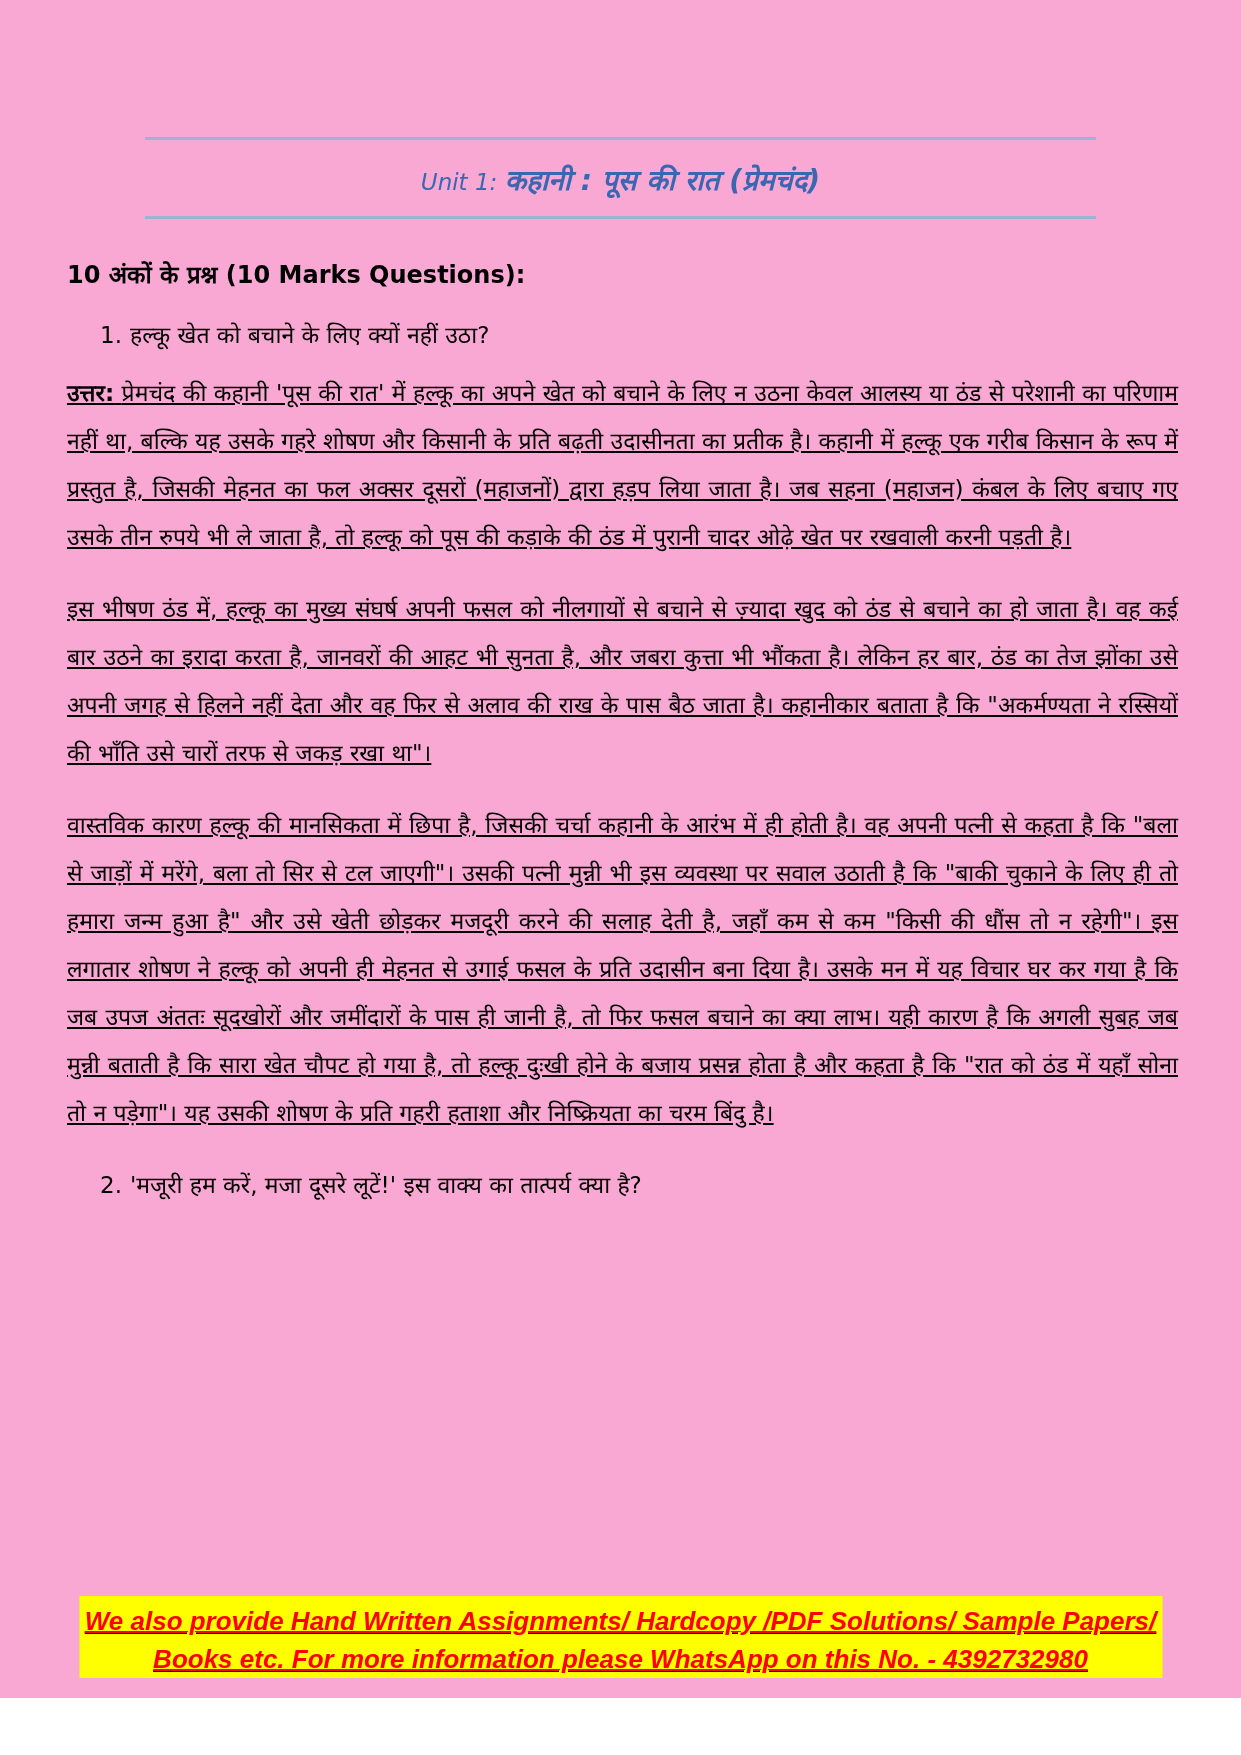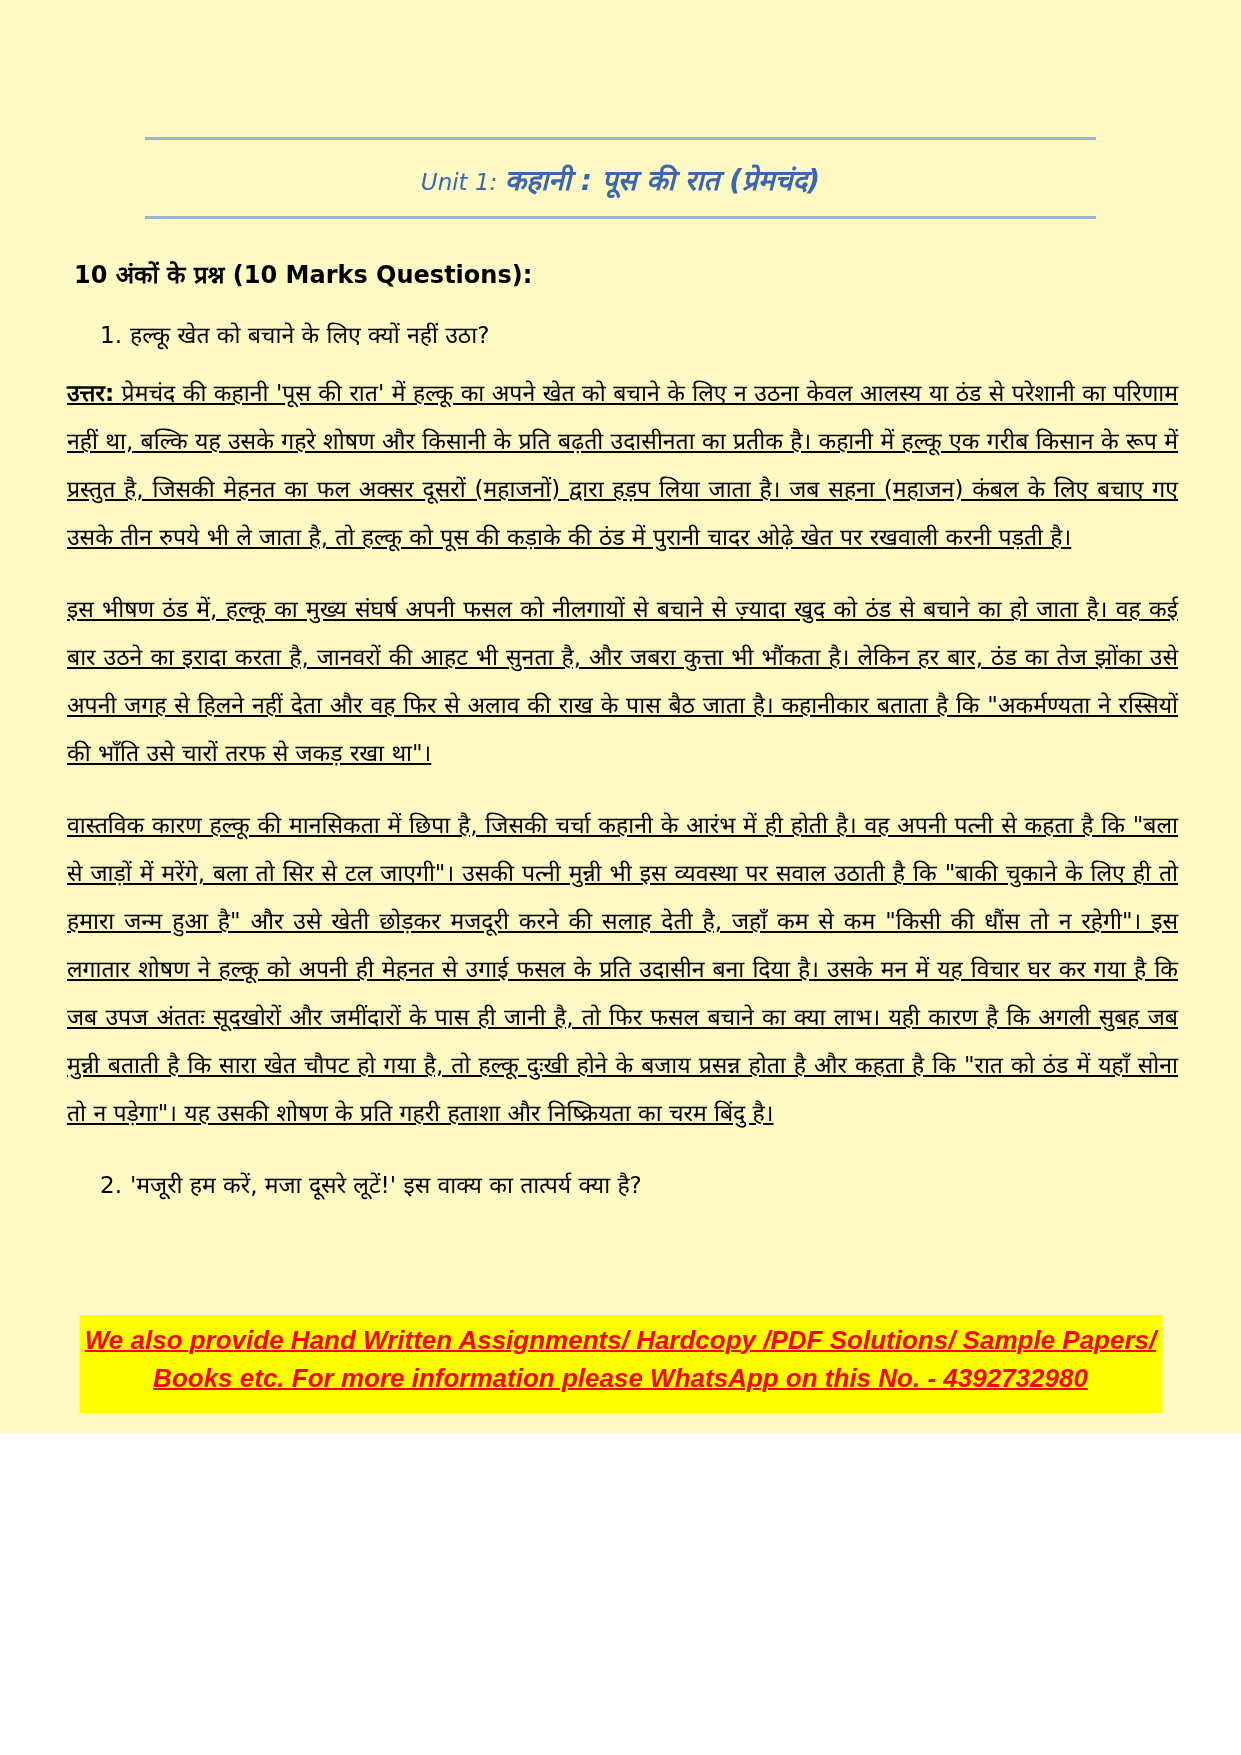--- a/index.html
+++ b/index.html
@@ -3,23 +3,23 @@
 <meta charset="utf-8">
 <style>
   html, body {
     margin: 0;
     padding: 0;
     background: #ffffff;
   }
   .page {
     position: relative;
     width: 1241px;
-    height: 1433px;
+    height: 1698px;
     margin: 0 auto;
-    background: #fef9c3;
+    background: #f9a8d4;
     font-family: "DejaVu Sans", sans-serif;
     color: #000000;
     overflow: hidden;
   }
   
   .title-block {
     margin: 137px 145px 0 145px; 
     text-align: center;
   }
   .rule {
@@ -44,21 +44,21 @@
     font-size: 28px;
   }
   
   .body {
     margin: 34px 63px 0 63px;
     font-size: 23px;
     line-height: 48px;
     text-align: justify;
   }
   .section-heading {
-    margin: 0 0 14px 11px;
+    margin: 0 0 14px 4px;
     font-size: 24px;
     font-weight: 700;
     line-height: 44px;
     text-align: left;
   }
   .q-row {
     display: flex;
     padding-left: 37px;
     margin: 6px 0 10px 0;
     text-align: left;
@@ -78,21 +78,22 @@
   }
   
   .footer {
     position: absolute;
     left: 50%;
     transform: translateX(-50%);
     bottom: 20px;
     width: 1075px;
     background: #ffff00;
     text-align: center;
-    padding: 6px 4px 16px 4px;
+    padding: 6px 4px 0 4px;
+    text-decoration: underline;
   }
   .footer-line {
     font-family: "Liberation Sans", sans-serif;
     font-style: italic;
     font-weight: 700;
     font-size: 26px;
     line-height: 38px;
     color: #ff0000;
     text-decoration: underline;
     text-decoration-color: #ff0000;

